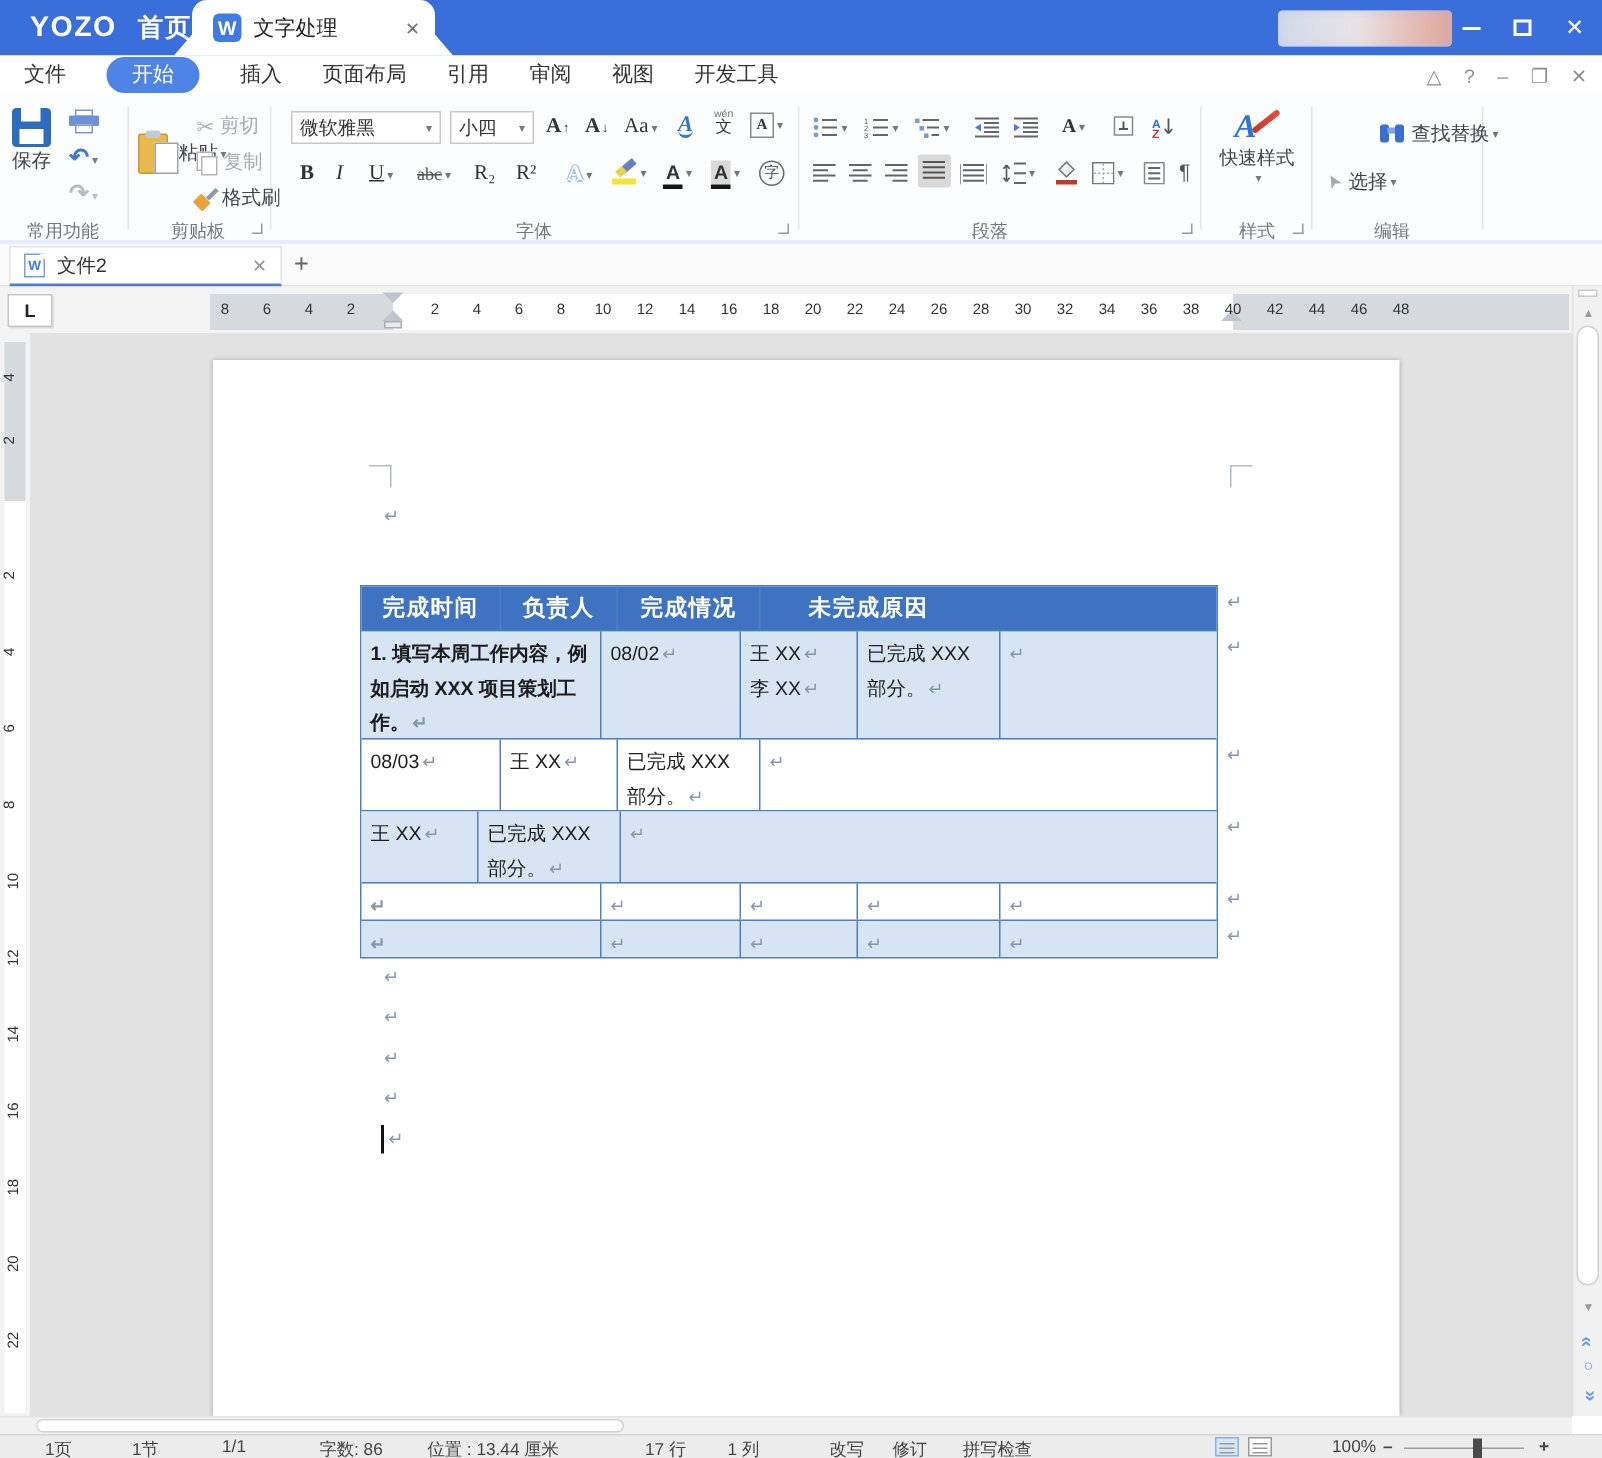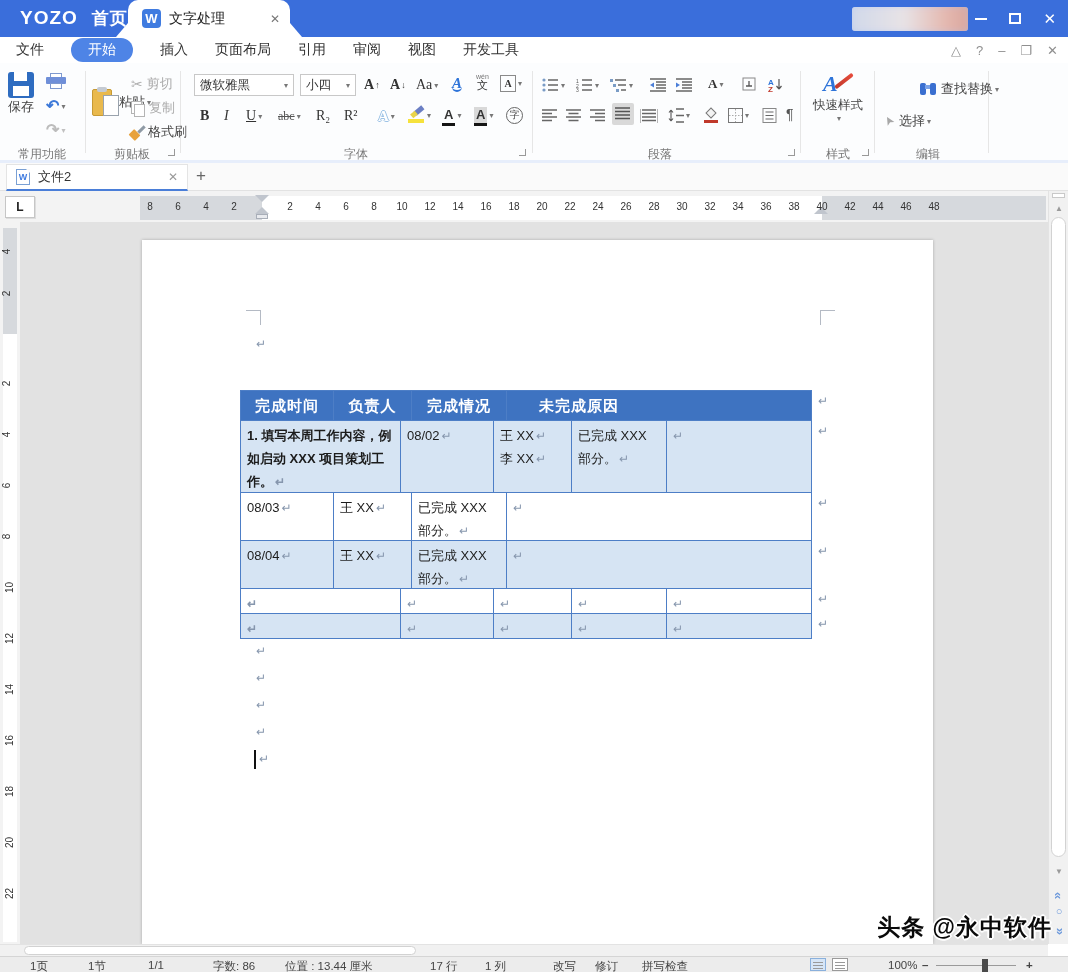--- a/index.html
+++ b/index.html
@@ -589,23 +589,20 @@
               <div class="cline"><span class="ct">王 XX</span><span class="pmark">↵</span></div>
             </div>
             <div class="tcell" style="width: 95px;">
               <div class="cline"><span class="ct">已完成 XXX 部分。</span><span class="pmark">↵</span></div>
             </div>
             <div class="tcell" style="width: 144px;">
               <div class="cline"><span class="pmark">↵</span></div>
             </div>
           </div>
           <div class="trow shade" style="height: 48px;">
-            <div class="tcell" style="width: 93px;">
-              <div class="cline"><span class="ct">08/04</span><span class="pmark">↵</span></div>
-            </div>
             <div class="tcell" style="width: 78px;">
               <div class="cline"><span class="ct">王 XX</span><span class="pmark">↵</span></div>
             </div>
             <div class="tcell" style="width: 95px;">
               <div class="cline"><span class="ct">已完成 XXX 部分。</span><span class="pmark">↵</span></div>
             </div>
             <div class="tcell" style="width: 144px;">
               <div class="cline"><span class="pmark">↵</span></div>
             </div>
           </div>
@@ -656,21 +653,20 @@
           <span class="pmark abs" style="left: 114px; top: 405px;">↵</span>
           <span class="pmark abs" style="left: 114px; top: 432px;">↵</span>
           <span class="pmark abs" style="left: 114px; top: 459px;">↵</span>
           <span class="pmark abs" style="left: 114px; top: 486px;">↵</span>
           <span class="pmark abs" style="left: 117px; top: 513px;">↵</span>
         </div>
       <div class="cursor-bar" style="left:112px;top:510px"></div>
     </div>
   </div>
 
-  <div class="watermark">头条 @永中软件</div>
 
   <div class="vscroll">
     <div class="vs-split"></div>
     <div class="vs-arrow" style="top:13px">▲</div>
     <div class="vs-thumb"></div>
     <div class="vs-arrow" style="top:676px">▼</div>
     <div class="browse" style="top:695px"><span class="chev">«</span></div>
     <div class="browse" style="top:714px;font-size:11px">○</div>
     <div class="browse" style="top:731px"><span class="chev dn">«</span></div>
   </div>

